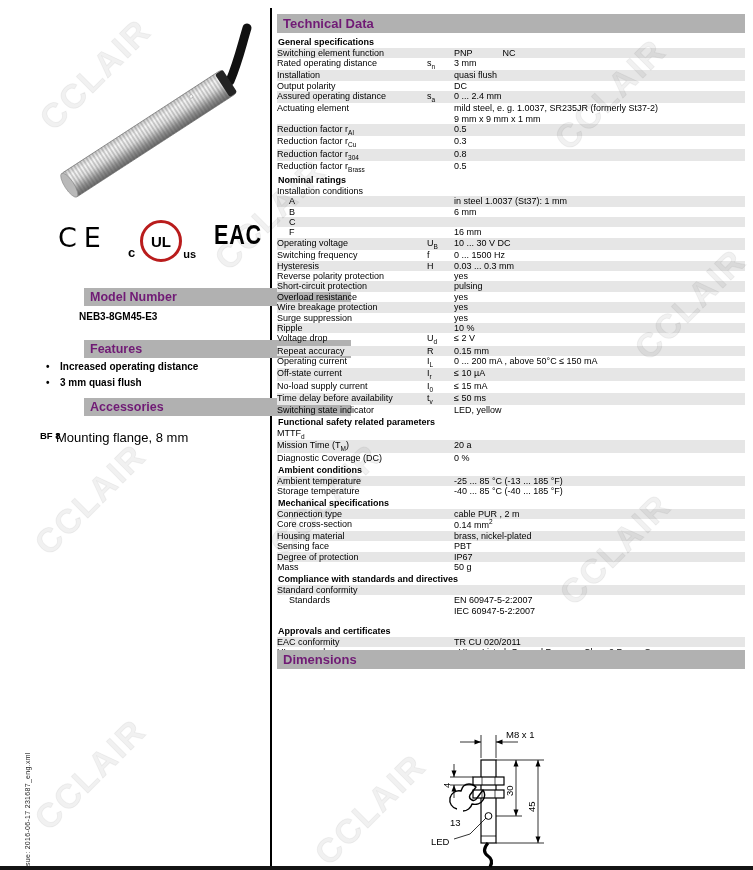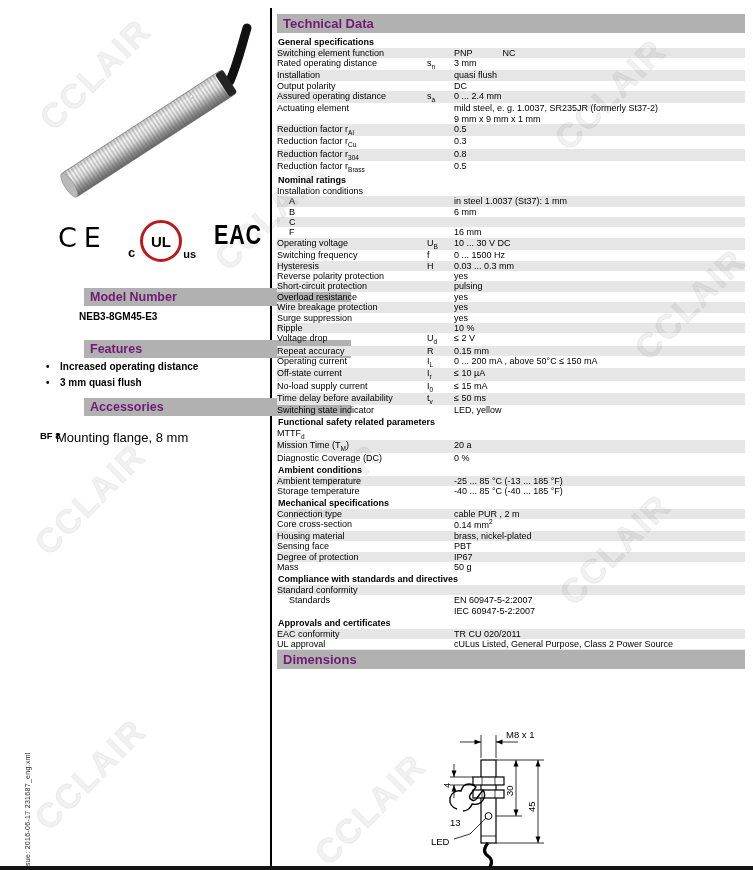--- a/index.html
+++ b/index.html
@@ -31,21 +31,21 @@
   .ul-circle{position:absolute;left:14px;top:2px;width:36px;height:36px;border:3px solid #b91c1c;
              border-radius:50%;display:flex;align-items:center;justify-content:center;
              font-weight:bold;font-size:15px;}
   .ul-c{position:absolute;left:2px;bottom:6px;font-weight:bold;font-size:13px;}
   .ul-us{position:absolute;right:0px;bottom:6px;font-weight:bold;font-size:11px;}
   .eac-mark{position:absolute;left:214px;top:220px;font-weight:800;font-size:27px;
             transform:scaleX(.8);transform-origin:left top;letter-spacing:1px;}
   
   .ttable{position:absolute;left:277px;top:35px;width:468px;}
   .sec-head{font-weight:bold;font-size:9px;line-height:11px;padding:1.5px 0 0 1px;}
-  .sec-gap{}
+  .sec-gap{margin-top:8px;}
   .t-row{display:grid;grid-template-columns:150px 27px 1fr;font-size:9px;line-height:10.4px;
          padding-left:0;}
   .t-row.shaded{background:#e6e6e6;}
   .t-row.ind2 .lab{padding-left:12px;}
   .t-row sub{font-size:6.5px;line-height:1;}
   .t-row sup{font-size:6.5px;line-height:1;vertical-align:super;}
   .t-row .v2{margin-left:30px;}
   
   .dimsvg{position:absolute;left:410px;top:688px;}
   .dimsvg text{font-family:"Liberation Sans",sans-serif;font-size:9.5px;fill:#000;}

